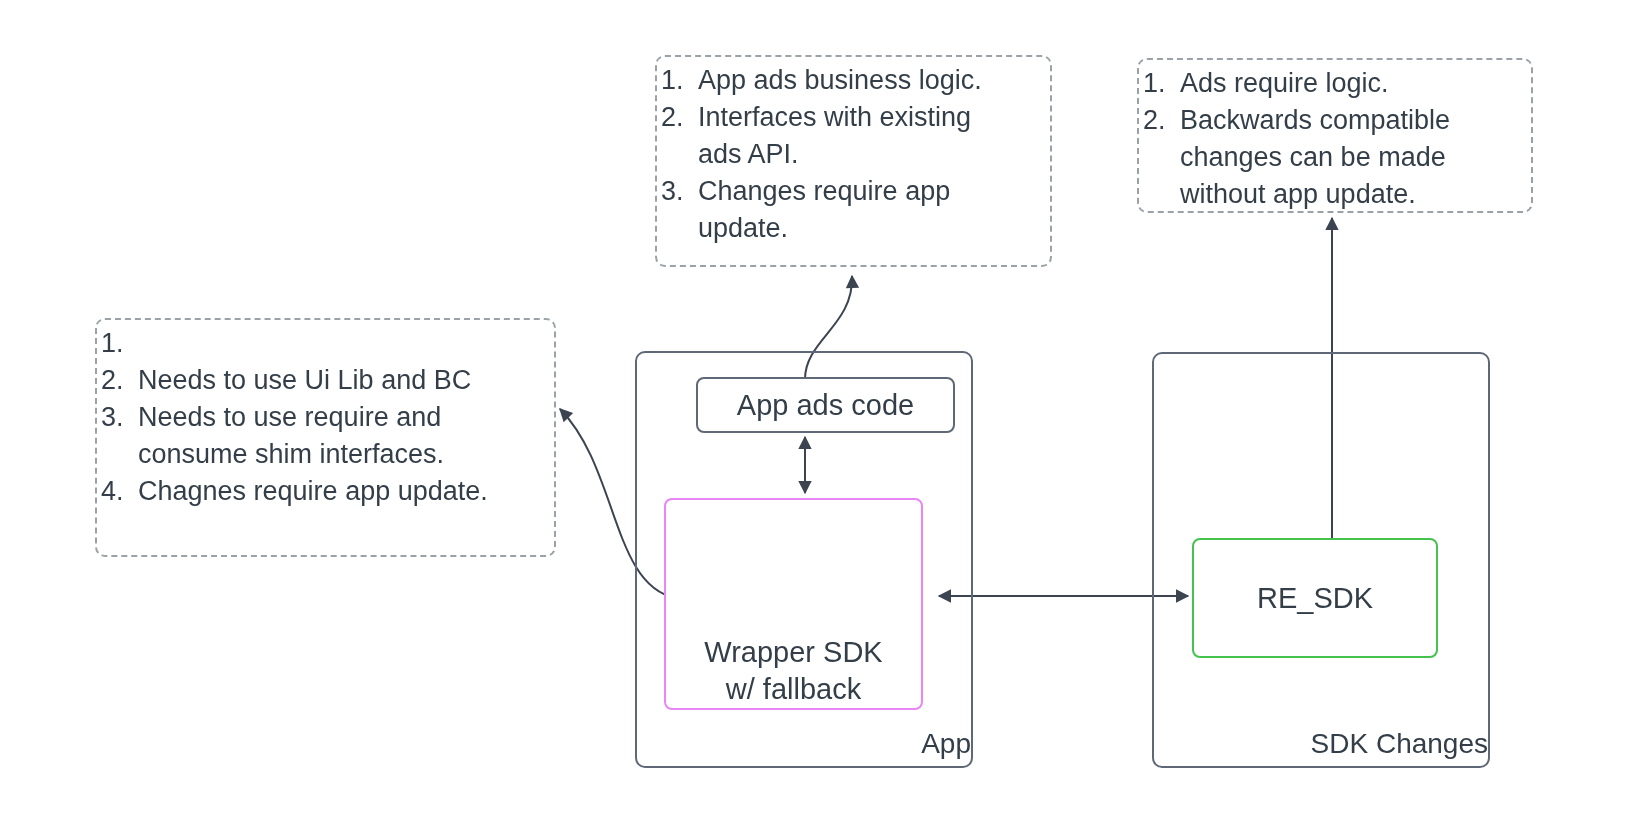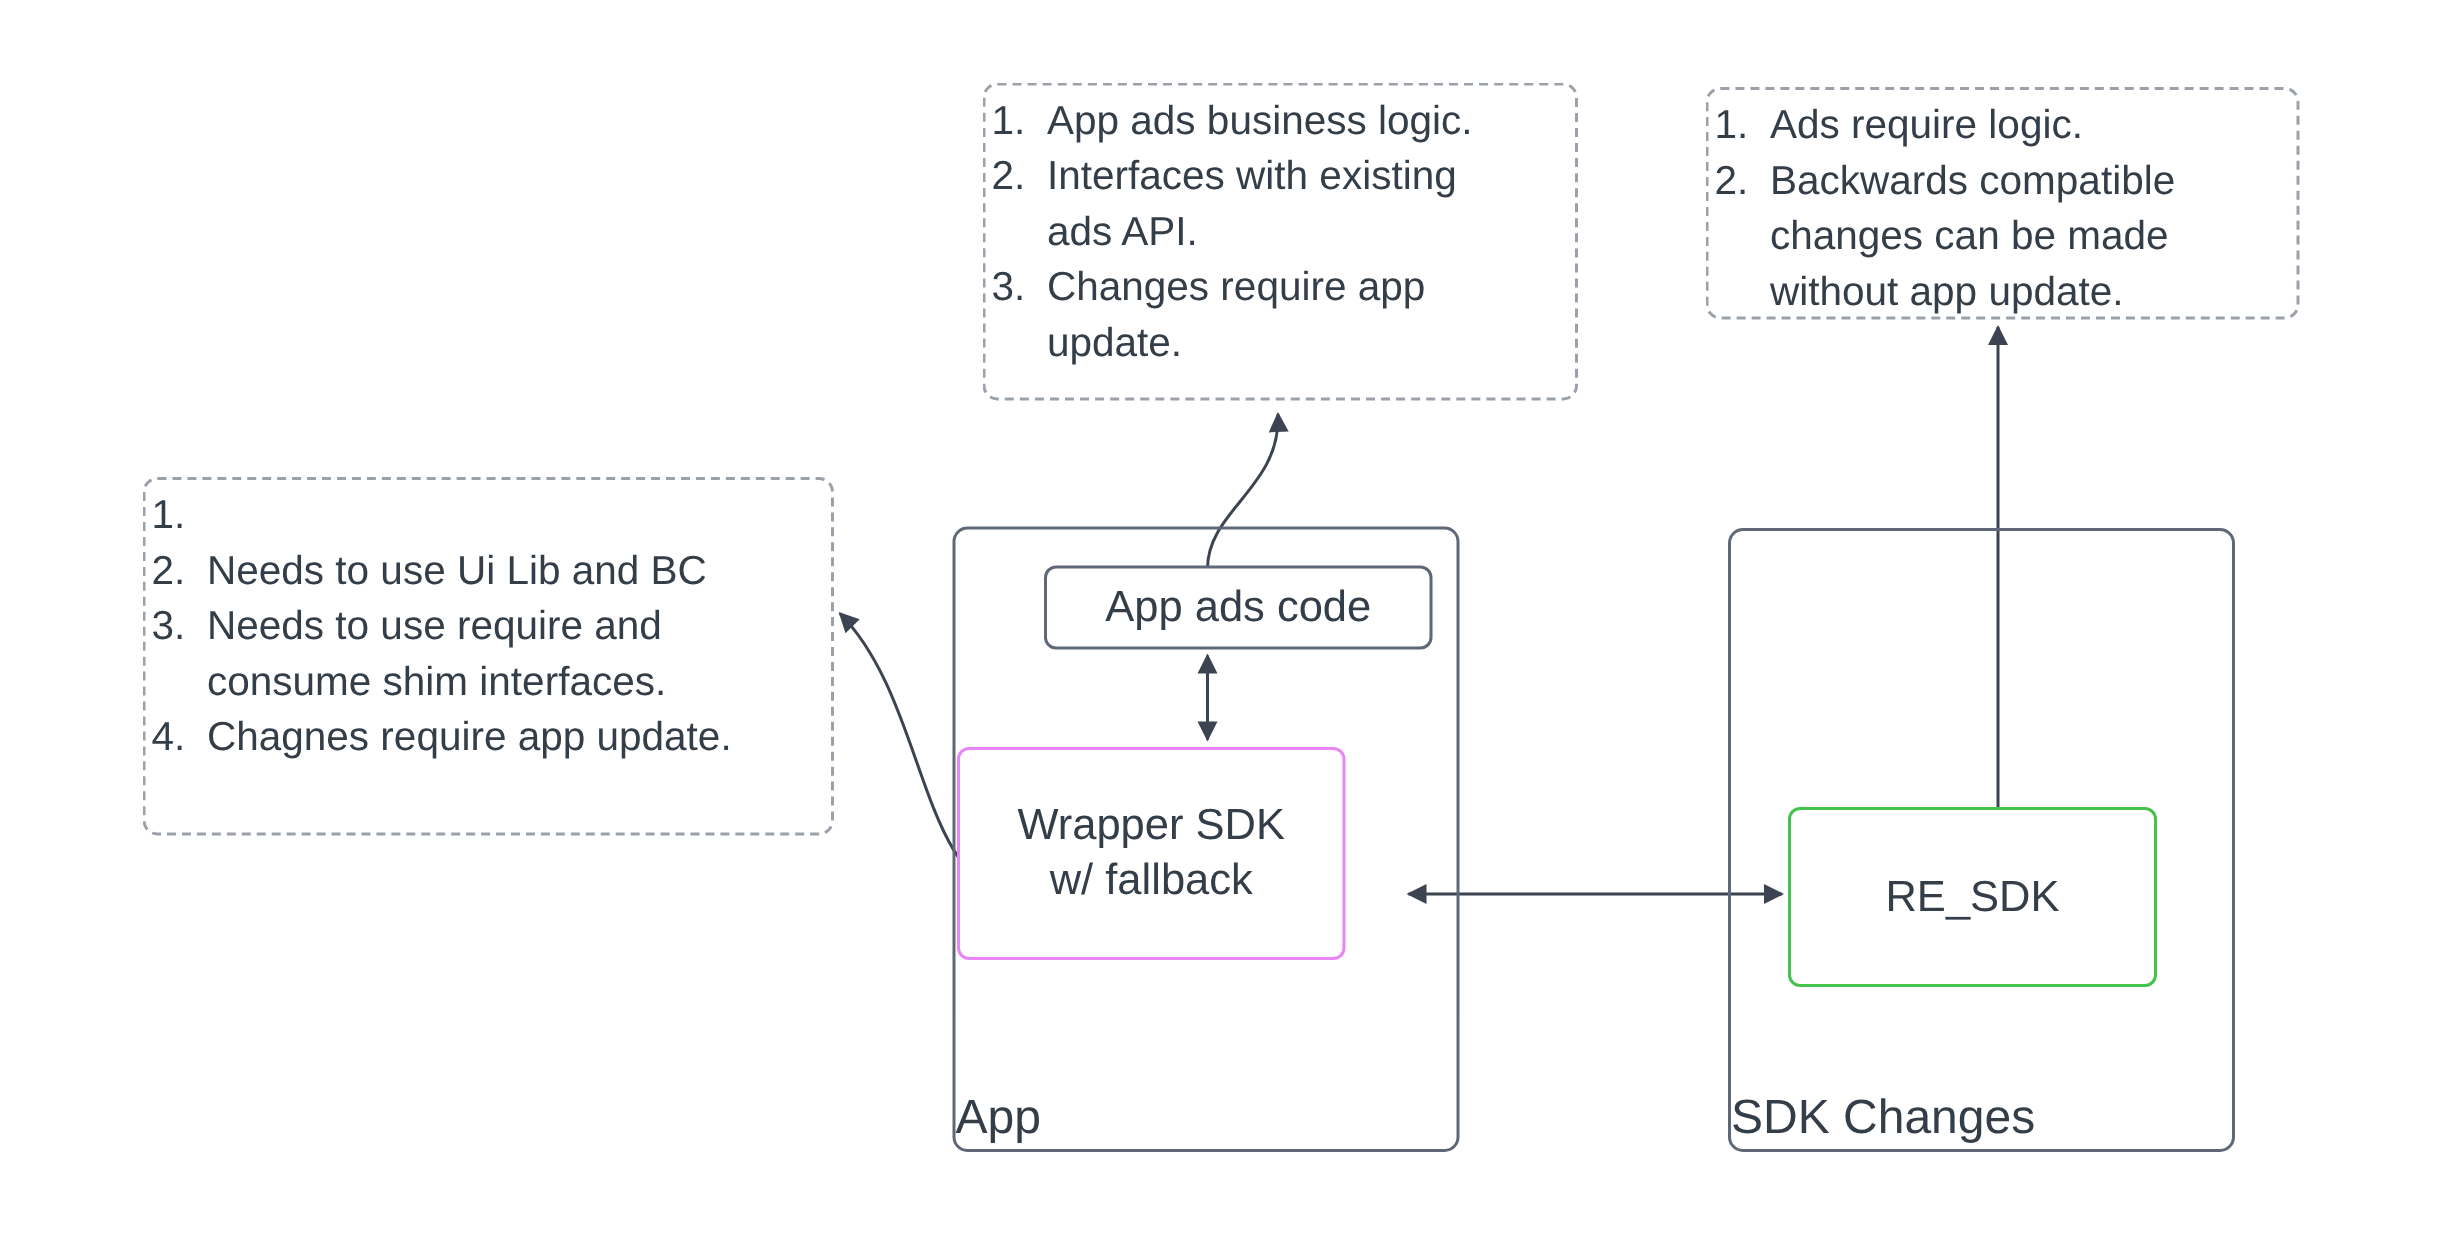--- a/index.html
+++ b/index.html
@@ -47,22 +47,22 @@
   
   .container-box {
     position: absolute;
     border: 2px solid var(--c-box_border, #5f6876);
     border-radius: 10px;
     background: transparent;
   }
   .container-label {
     position: absolute;
     left: 0; right: 0; bottom: 4px;
-    text-align: left;
-    font-size: 32px;
+    text-align: right;
+    font-size: 28px;
     line-height: 36px;
     color: var(--c-text, #333e48);
   }
   #app-container { left: 635px; top: 351px; width: 338px; height: 417px; }
   #sdk-container { left:1152px; top: 352px; width: 338px; height: 416px; }
 
   
   .node {
     position: absolute;
     border: 2px solid var(--c-box_border, #5f6876);
@@ -71,22 +71,22 @@
     display: flex;
     flex-direction: column;
     align-items: center;
     justify-content: center;
     text-align: center;
     font-size: 29px;
     line-height: 37px;
     color: var(--c-text, #333e48);
   }
   #app-ads-code { left: 676px; top: 377px; width: 259px; height: 56px; margin-left: 20px; }
-  #wrapper-sdk  { left: 638px; top: 498px; width: 259px; height: 142px;
-                  border-color: var(--c-wrapper_border, #e985f6); }
+  #wrapper-sdk  { left: 664px; top: 498px; width: 259px; height: 212px;
+                  border-color: var(--c-wrapper_border, #e985f6); justify-content: flex-end; }
   #re-sdk       { left:1192px; top: 538px; width: 246px; height: 120px;
                   border-color: var(--c-re_sdk_border, #46c24f); }
 </style>
 </head>
 <body>
 
 <div class="canvas">
 
   <svg class="edges" viewBox="0 0 1629 831" xmlns="http://www.w3.org/2000/svg">
     <defs>

